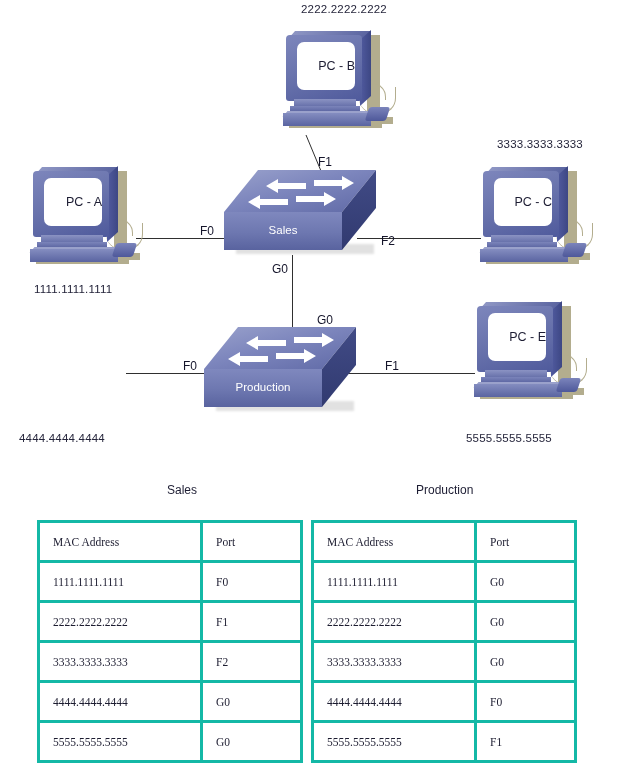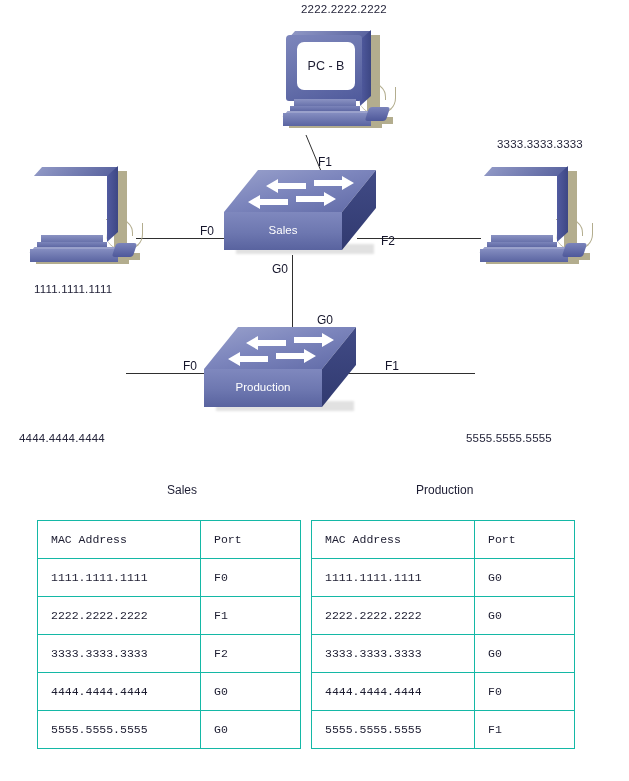--- a/index.html
+++ b/index.html
@@ -44,28 +44,28 @@
     white-space:nowrap;
   }
 
   
   .mactable{
     border-collapse:collapse;
     table-layout:fixed;
     background:#ffffff;
   }
   .mactable td{
-    border:1px solid #14b8a6;
+    border:3px solid #14b8a6;
     height:37px;
     padding:0 0 0 13px;
     font-size:11.5px;
     color:#1c1c30;
     vertical-align:middle;
     white-space:nowrap;
-    font-family:Liberation Mono, monospace;
+    font-family:Liberation Serif, serif;
   }
   .col-mac{width:163px;}
   .col-port{width:100px;}
 
   
   .link{background:#2f2f2f;position:absolute;}
   .link.h{height:1px;}
   .link.v{width:1px;}
   .link-diag{position:absolute;}
 
@@ -90,21 +90,21 @@
     transform:skewY(-42deg);
   }
   .pc .mon-face{
     position:absolute;left:5px;top:10px;width:76px;height:66px;
     background:linear-gradient(160deg,#7d86bc 0%,#6a74ad 45%,#4f5a9c 100%);
     border-radius:4px 4px 3px 3px;
   }
   .pc .screen{
     position:absolute;left:11px;top:7px;width:58px;height:48px;
     background:#ffffff;border-radius:7px;
-    display:flex;align-items:center;justify-content:center;
+    display:flex;align-items:center;justify-content:flex-end;
   }
   .pc .neck{
     position:absolute;left:13px;top:74px;width:62px;height:9px;
     background:linear-gradient(180deg,#8b93c3 0%,#5e68a4 100%);
   }
   .pc .neck2{
     position:absolute;left:9px;top:81px;width:70px;height:7px;
     background:linear-gradient(180deg,#7b84ba 0%,#545e9c 100%);
   }
   .pc .base-top{
@@ -193,20 +193,25 @@
   <div class="port-label abs" style="left:318px;top:155px;">F1</div>
 
   <div class="pc" style="left:28px;top:161px;">
     <div class="shadow-col"></div>
     <div class="shadow-foot"></div>
     <div class="mcable"></div>
     <div class="mcable2"></div>
     <div class="mouse-sh"></div>
     <div class="mon-top"></div>
     <div class="mon-side"></div>
+    <div class="mon-face">
+      <div class="screen">
+        <span class="pc-name">PC - A</span>
+      </div>
+    </div>
     <div class="neck"></div>
     <div class="neck2"></div>
     <div class="base-top"></div>
     <div class="base"></div>
     <div class="mouse"></div>
   </div>
   <div class="mac-label abs" style="left:34px;top:283px;">1111.1111.1111</div>
   <div class="port-label abs" style="left:200px;top:224px;">F0</div>
 
   <div class="sw" style="left:222px;top:168px;">
@@ -252,20 +257,25 @@
 
   <div class="mac-label abs" style="left:497px;top:138px;">3333.3333.3333</div>
   <div class="pc" style="left:478px;top:161px;">
     <div class="shadow-col"></div>
     <div class="shadow-foot"></div>
     <div class="mcable"></div>
     <div class="mcable2"></div>
     <div class="mouse-sh"></div>
     <div class="mon-top"></div>
     <div class="mon-side"></div>
+    <div class="mon-face">
+      <div class="screen">
+        <span class="pc-name">PC - C</span>
+      </div>
+    </div>
     <div class="neck"></div>
     <div class="neck2"></div>
     <div class="base-top"></div>
     <div class="base"></div>
     <div class="mouse"></div>
   </div>
 
   <div class="mac-label abs" style="left:19px;top:432px;">4444.4444.4444</div>
   <div class="port-label abs" style="left:183px;top:359px;">F0</div>
 
@@ -298,20 +308,39 @@
       </g>
       <g fill="#ffffff">
         <polygon points="132,15 120,8 120,12 92,12 92,18 120,18 120,22"></polygon>
         <polygon points="114,31 102,24 102,28 74,28 74,34 102,34 102,38"></polygon>
       </g>
     </svg>
     <div class="sw-name abs" style="left:0;top:56px;width:122px;">Production</div>
   </div>
   <div class="port-label abs" style="left:385px;top:359px;">F1</div>
 
+  <div class="pc" style="left:472px;top:296px;">
+    <div class="shadow-col"></div>
+    <div class="shadow-foot"></div>
+    <div class="mcable"></div>
+    <div class="mcable2"></div>
+    <div class="mouse-sh"></div>
+    <div class="mon-top"></div>
+    <div class="mon-side"></div>
+    <div class="mon-face">
+      <div class="screen">
+        <span class="pc-name">PC - E</span>
+      </div>
+    </div>
+    <div class="neck"></div>
+    <div class="neck2"></div>
+    <div class="base-top"></div>
+    <div class="base"></div>
+    <div class="mouse"></div>
+  </div>
   <div class="mac-label abs" style="left:466px;top:432px;">5555.5555.5555</div>
 
   <div class="tbl-caption abs" style="left:167px;top:483px;">Sales</div>
   <div class="tbl-caption abs" style="left:416px;top:483px;">Production</div>
 
   <div class="tblwrap" style="left:37px;top:520px;">
     <table class="mactable">
       <colgroup>
           <col class="col-mac">
           <col class="col-port">

